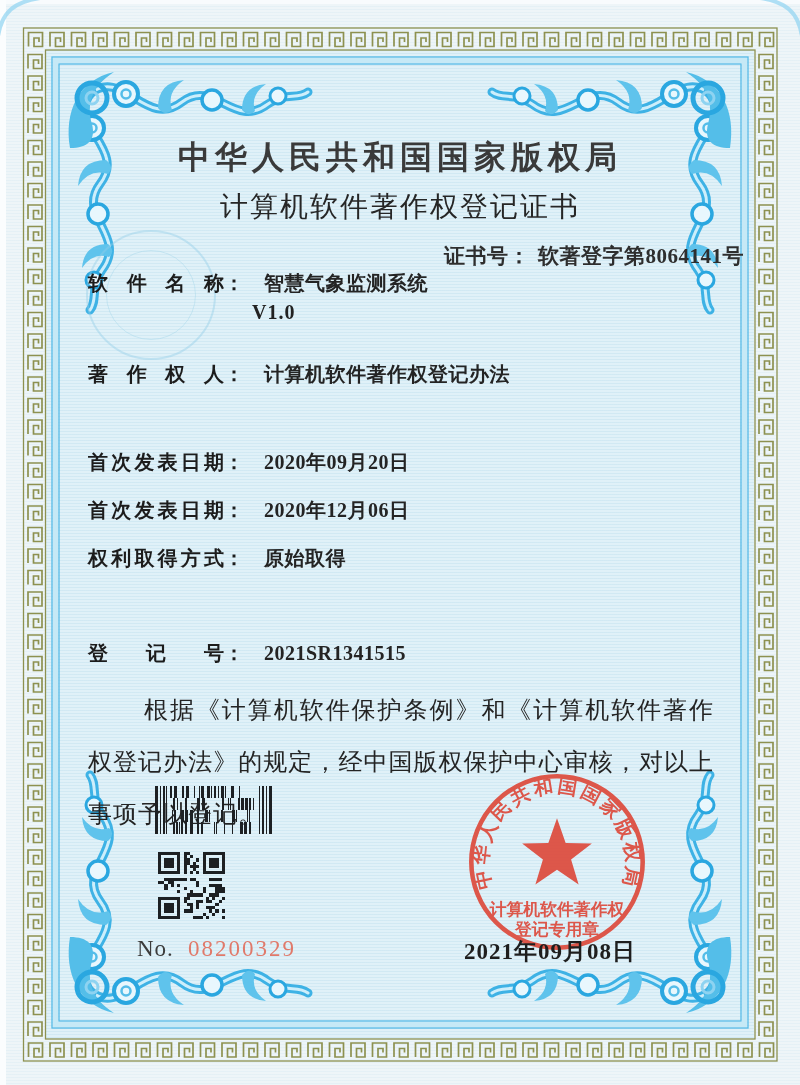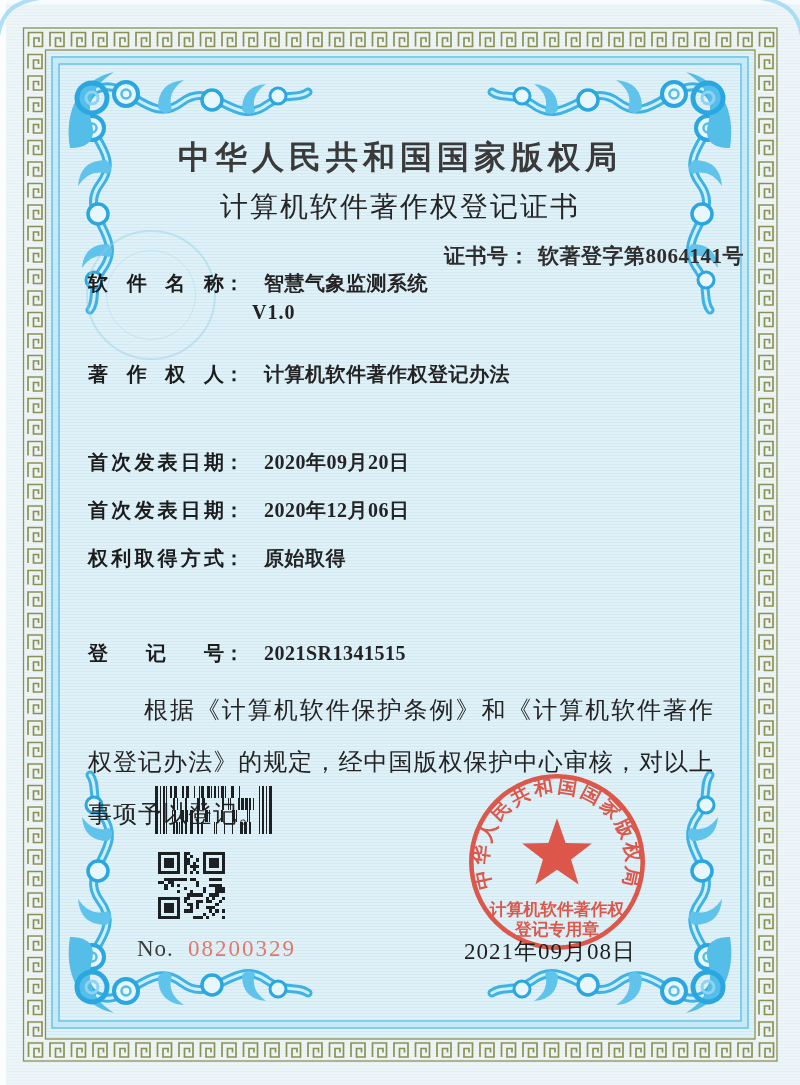--- a/index.html
+++ b/index.html
@@ -58,21 +58,21 @@
     font-size:24px;line-height:52px;text-align:justify;text-indent:56px;
     letter-spacing:1px;color:#242424;font-weight:500;
   }
   .barcode{position:absolute;left:155px;top:786px;width:118px;height:48px;}
   .qrcode{position:absolute;left:158px;top:852px;width:67px;height:67px;}
   .serial{position:absolute;left:137px;top:936px;font-size:23px;white-space:nowrap;}
   .serial .prefix{color:#3c3c3c;letter-spacing:1px;}
   .serial .number{color:#e0796a;margin-left:14px;letter-spacing:2px;}
   .seal-svg{position:absolute;left:455px;top:760px;width:204px;height:204px;z-index:4;opacity:.92;}
   .issue-date{
-    position:absolute;left:464px;top:936px;font-size:23px;font-weight:normal;color:#1e1e1e;
+    position:absolute;left:464px;top:936px;font-size:23px;font-weight:bold;color:#1e1e1e;
     letter-spacing:1px;z-index:5;white-space:nowrap;
   }
 </style>
 </head>
 <body>
 
 <div class="cert">
   <div class="paper"></div>
 
   <svg class="frame-svg" width="800" height="1085" viewBox="0 0 800 1085">

